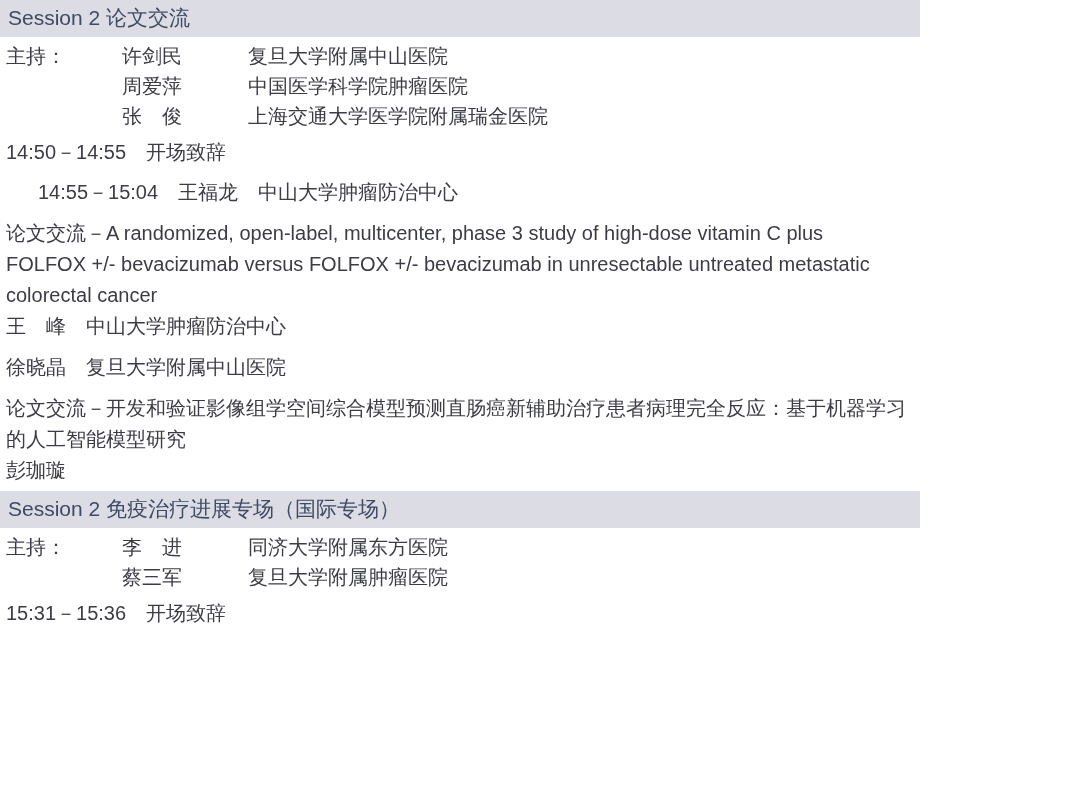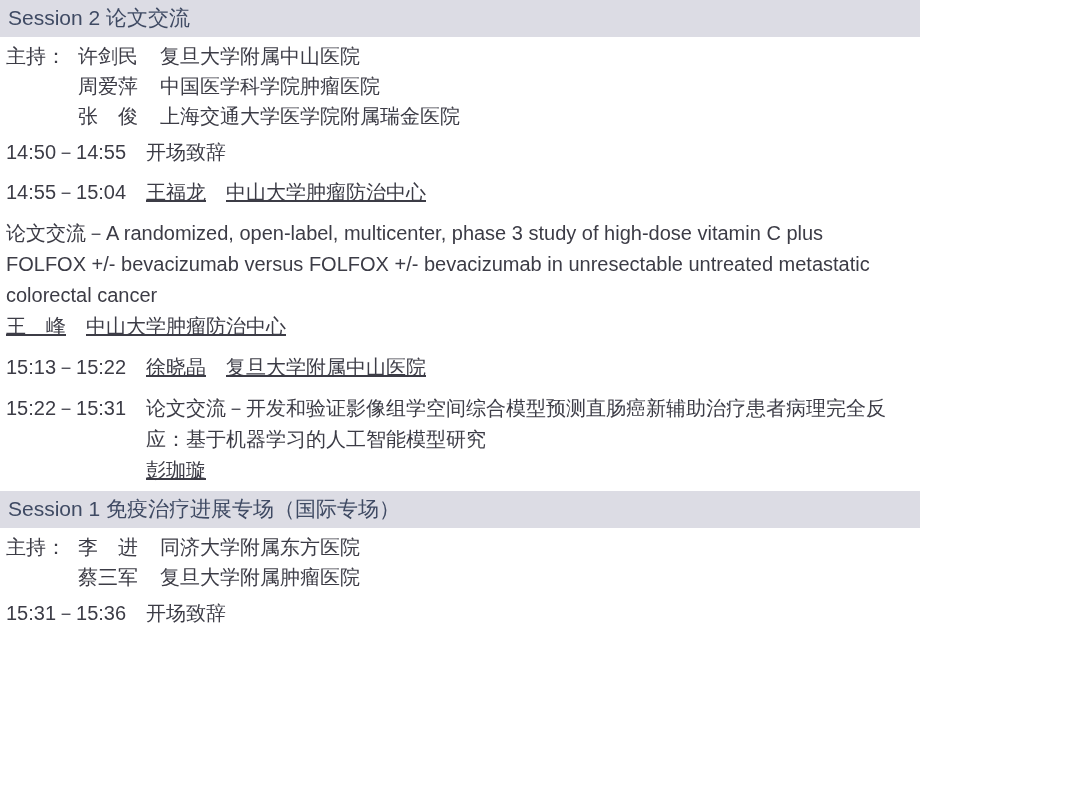--- a/index.html
+++ b/index.html
@@ -31,20 +31,21 @@
 
   
   .chair-block {
     padding: 4px 0 2px 6px;
   }
   .chair-line {
     display: flex;
     font-size: 20px;
     line-height: 30px;
     white-space: nowrap;
+    gap: 44px;
   }
   .chair-line .prefix {
     width: 72px;
     flex: 0 0 72px;
     text-align: left;
   }
   .chair-line .person {
     width: 78px;
     flex: 0 0 78px;
     display: flex;
@@ -59,34 +60,34 @@
   .talk {
     display: flex;
     align-items: flex-start;
     padding: 5px 12px 5px 6px;
   }
   .talk .time {
     flex: 0 0 140px;
     font-size: 20px;
     line-height: 31px;
     white-space: nowrap;
+    margin-left: 32px;
   }
   .talk .content {
     flex: 1 1 auto;
   }
   .talk .title {
     font-size: 20px;
     line-height: 31px;
   }
   .talk .speaker {
     font-size: 20px;
     line-height: 31px;
     padding-left: 0px;
     display: flex;
-    text-decoration: underline;
   }
   .talk .speaker .sname {
     flex: 0 0 auto;
     min-width: 74px;
     display: inline-flex;
     justify-content: space-between;
   }
   .talk .speaker .sname.plain {
     display: inline-block;
     min-width: 0;
@@ -159,40 +160,38 @@
     <div class="content">
       <div class="title"><span>论文交流－</span><span>A randomized, open-label, multicenter, phase 3 study of high-dose vitamin C plus FOLFOX +/- bevacizumab versus FOLFOX +/- bevacizumab in unresectable untreated metastatic colorectal cancer</span></div>
       <div class="speaker speaker-indent">
         <span class="sname">王　峰</span>
         <span class="sorg">中山大学肿瘤防治中心</span>
       </div>
     </div>
   </div>
 
   <div class="talk">
-    <div class="time">15:13－15:22</div>
     <div class="content">
       <div class="speaker speaker-indent">
         <span class="sname">徐晓晶</span>
         <span class="sorg">复旦大学附属中山医院</span>
       </div>
     </div>
   </div>
 
   <div class="talk">
-    <div class="time">15:22－15:31</div>
     <div class="content">
       <div class="title"><span>论文交流－</span><span>开发和验证影像组学空间综合模型预测直肠癌新辅助治疗患者病理完全反应：基于机器学习的人工智能模型研究</span></div>
       <div class="speaker speaker-indent">
         <span class="sname plain">彭珈璇</span>
       </div>
     </div>
   </div>
 
-  <div class="session-bar">Session 1 免疫治疗进展专场（国际专场）</div>
+  <div class="session-bar">Session 2 免疫治疗进展专场（国际专场）</div>
 
   <div class="chair-block">
     <div class="chair-line">
       <span class="prefix">主持：</span>
       <span class="person">李　进</span>
       <span class="affil">同济大学附属东方医院</span>
     </div>
     <div class="chair-line">
       <span class="prefix"></span>
       <span class="person">蔡三军</span>

